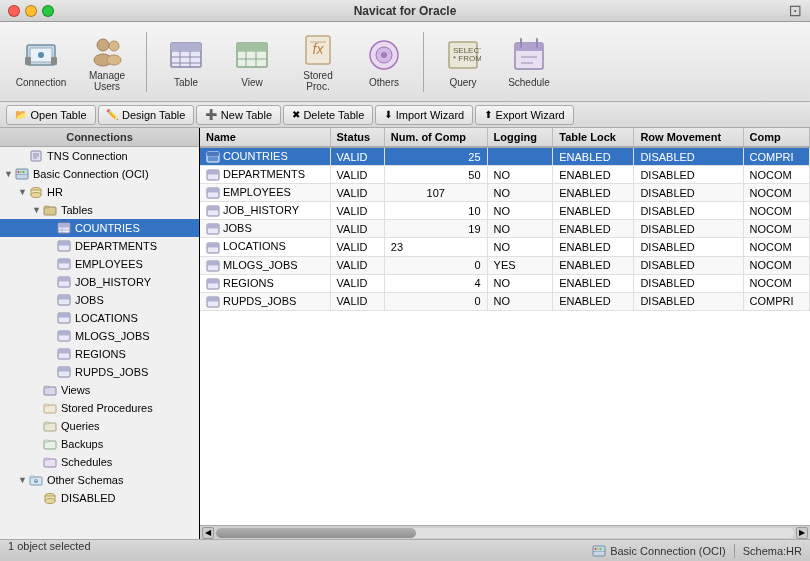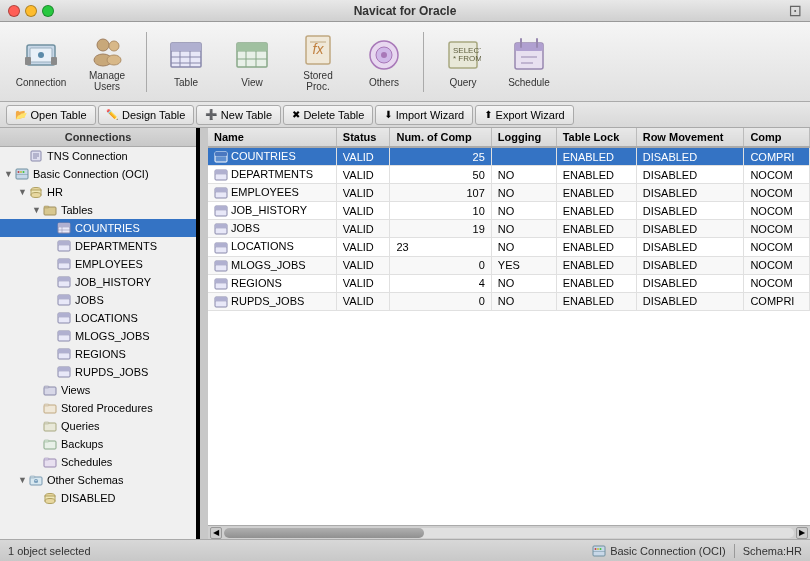--- a/index.html
+++ b/index.html
@@ -119,21 +119,21 @@
     .main-content {
       display: flex;
       height: calc(561px - 22px - 80px - 26px - 22px);
     }
 
     
     .sidebar {
       width: 200px;
       min-width: 200px;
       background: #f0f0f0;
-      border-right: 4px solid #000000;
+      border-right: 1px solid #000000;
       overflow-y: auto;
       overflow-x: hidden;
     }
     .sidebar-header {
       background: linear-gradient(to bottom, #d8d8d8, #c8c8c8);
       padding: 3px 8px;
       font-size: 11px;
       font-weight: bold;
       color: #333;
       border-bottom: 1px solid #aaa;
@@ -204,21 +204,20 @@
     .data-table tr:nth-child(odd) td { background: #f8f8f8; }
     .data-table tr:nth-child(even) td { background: #fff; }
     .data-table tr.selected td { background: #3473c4 !important; color: white; }
 
     
     .status-bar {
       height: 22px;
       background: linear-gradient(to bottom, #d8d8d8, #c8c8c8);
       border-top: 1px solid #aaa;
       display: flex;
-      align-items: center;
       padding: 0 8px;
       justify-content: space-between;
     }
     .status-left { font-size: 11px; color: #333; }
     .status-right { font-size: 11px; color: #333; display: flex; align-items: center; gap: 4px; }
     .status-sep { width: 1px; height: 14px; background: #999; margin: 0 4px; }
     .scroll-arrow {
       width: 12px;
       height: 12px;
       background: #ccc;
@@ -640,21 +639,21 @@
         <svg width="14" height="12" viewBox="0 0 14 12">
             <ellipse cx="7" cy="4" rx="5" ry="2.5" fill="#e8d8a0" stroke="#b0a060" stroke-width="1"></ellipse>
             <rect x="2" y="4" width="10" height="5" fill="#f0e8b8" stroke="#b0a060" stroke-width="1"></rect>
             <ellipse cx="7" cy="9" rx="5" ry="2.5" fill="#e8d8a0" stroke="#b0a060" stroke-width="1"></ellipse>
           </svg>
       </span>
       <span class="tree-label">DISABLED</span>
     </div>
   </div>
 
-  <div style="flex:1; display:flex; flex-direction:column; overflow:hidden;padding-left:8px;">
+  <div style="flex:1; display:flex; flex-direction:column; overflow:hidden;">
     <div class="table-area">
       <table class="data-table">
         <thead>
           <tr>
             <th>Name</th>
             <th>Status</th>
             <th>Num. of Comp</th>
             <th>Logging</th>
             <th>Table Lock</th>
             <th>Row Movement</th>
@@ -688,21 +687,21 @@
       <td>DISABLED</td>
       <td>NOCOM</td>
     </tr>
             <tr>
       <td><svg width="14" height="12" viewBox="0 0 14 12" style="vertical-align:middle;margin-right:3px;">
                   <rect x="1" y="1" width="12" height="10" rx="1" fill="#e8e8f8" stroke="#8888aa" stroke-width="1"></rect>
                   <line x1="1" y1="5" x2="13" y2="5" stroke="#8888aa" stroke-width="0.5"></line>
                   <rect x="1" y="1" width="12" height="4" rx="1" fill="#b0b0d0"></rect>
                 </svg>EMPLOYEES</td>
       <td>VALID</td>
-      <td style="text-align:right;">107</td>
+      <td style="text-align:center;">107</td>
       <td>NO</td>
       <td>ENABLED</td>
       <td>DISABLED</td>
       <td>NOCOM</td>
     </tr>
             <tr>
       <td><svg width="14" height="12" viewBox="0 0 14 12" style="vertical-align:middle;margin-right:3px;">
                   <rect x="1" y="1" width="12" height="10" rx="1" fill="#e8e8f8" stroke="#8888aa" stroke-width="1"></rect>
                   <line x1="1" y1="5" x2="13" y2="5" stroke="#8888aa" stroke-width="0.5"></line>
                   <rect x="1" y="1" width="12" height="4" rx="1" fill="#b0b0d0"></rect>

